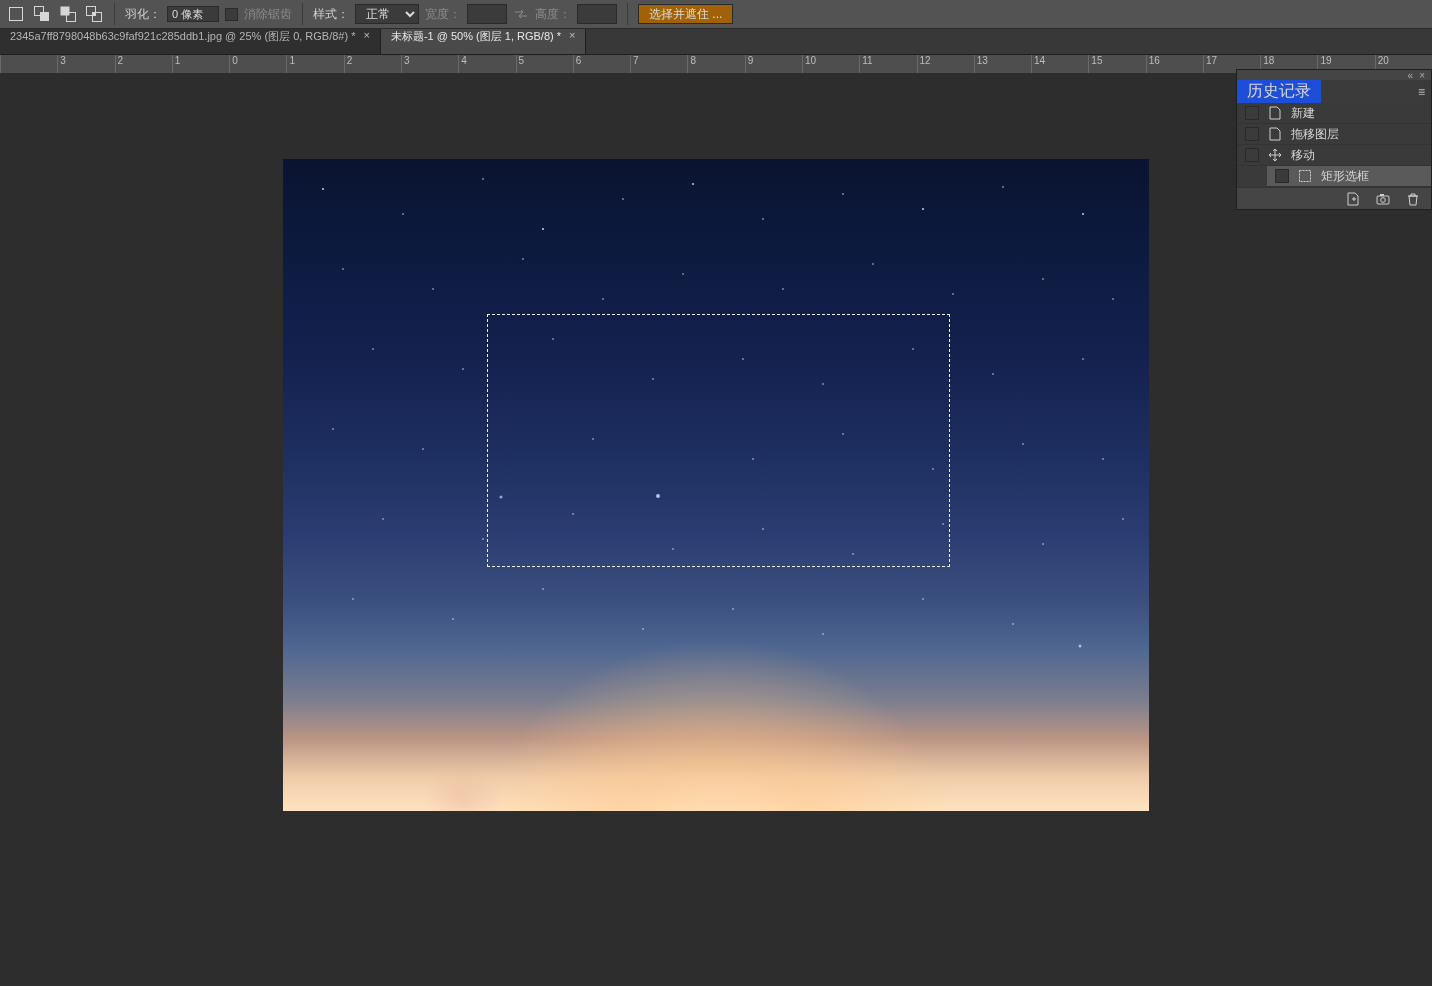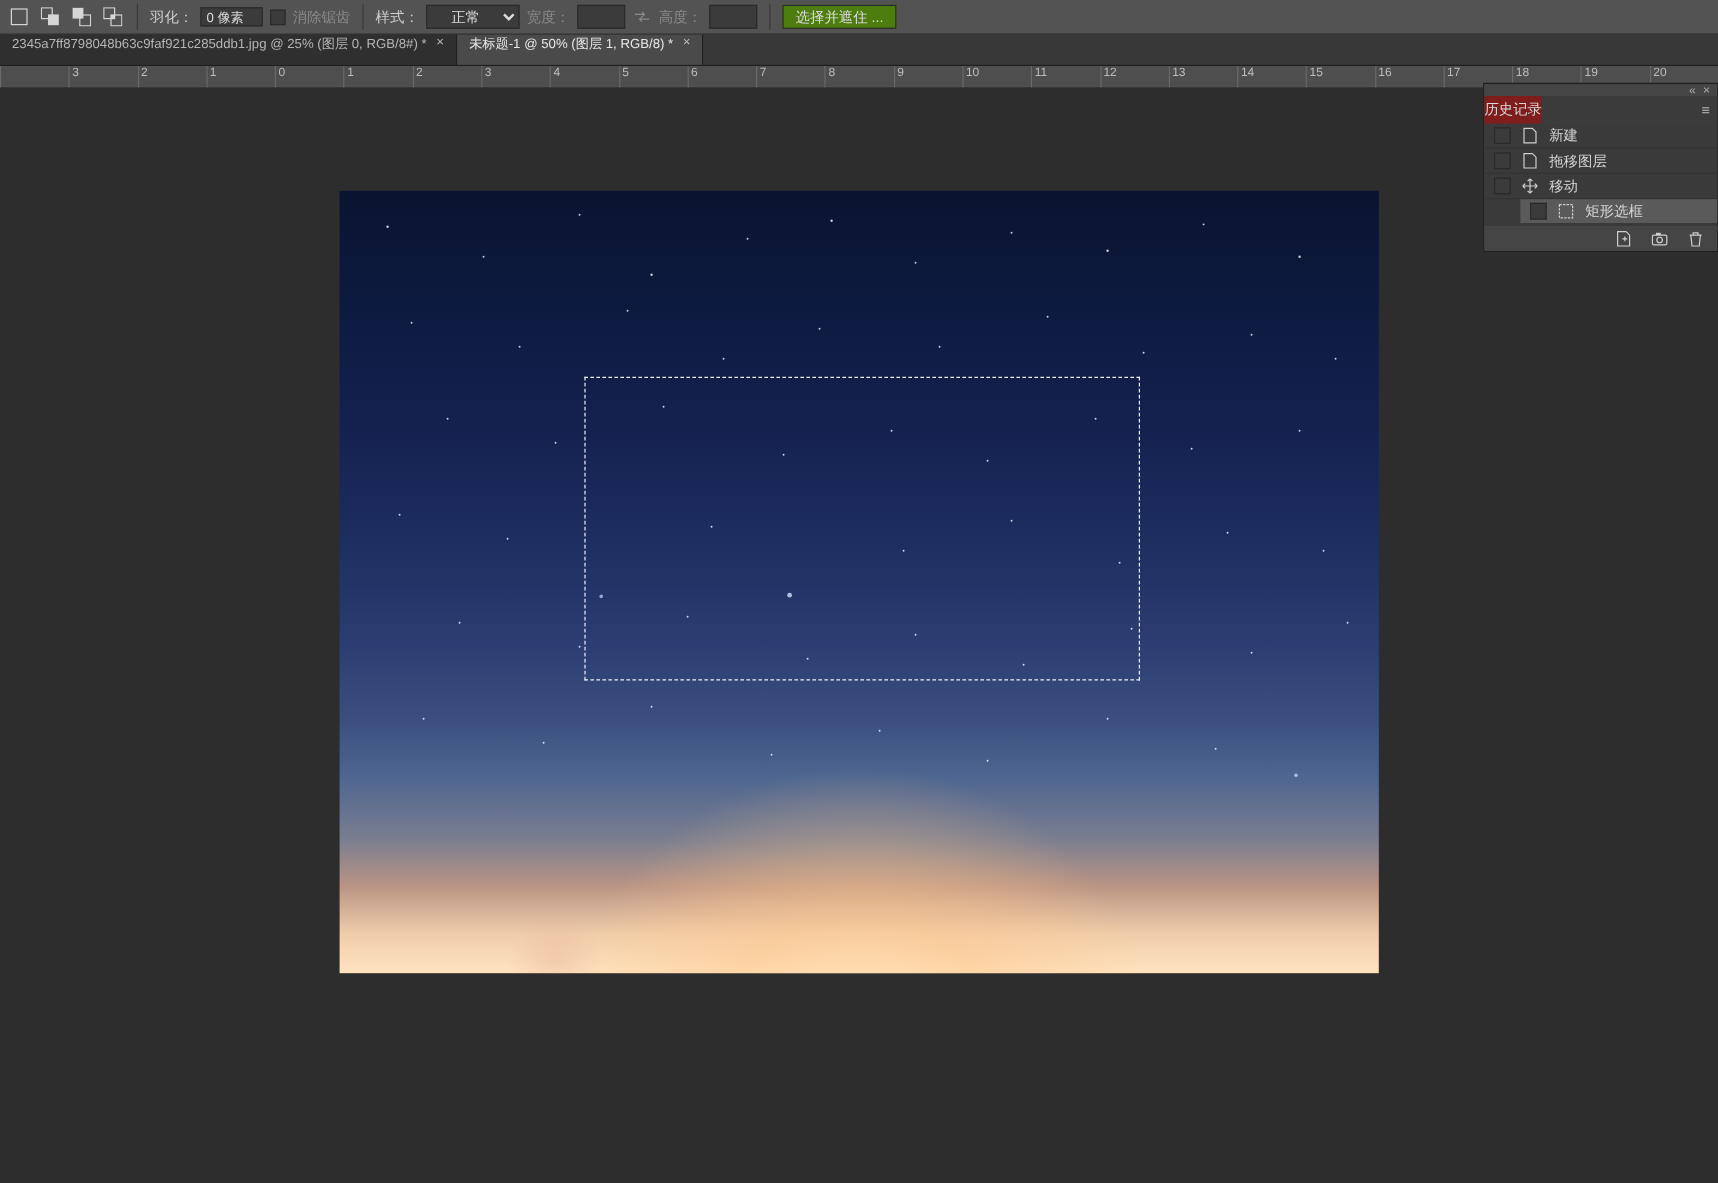--- a/index.html
+++ b/index.html
@@ -6,42 +6,42 @@
 body { background: #2f2f2f; color: #c8c8c8; font-size: 12px; overflow: hidden; }
 .app { width: 1432px; height: 986px; display: flex; flex-direction: column; background: #535353; }
 .toolbar { height: 29px; background: #535353; display: flex; align-items: center; padding: 0 6px; gap: 6px; border-bottom: 1px solid #2a2a2a; }
 .toolbar .sep { width: 1px; height: 22px; background: #3a3a3a; margin: 0 4px; }
 .icon-btn { width: 20px; height: 20px; display: inline-flex; align-items: center; justify-content: center; cursor: pointer; }
 .icon-btn svg { width: 16px; height: 16px; }
 .lbl { color: #cfcfcf; font-size: 12px; }
 .input-feather { width: 52px; height: 16px; background: #3b3b3b; border: 1px solid #2a2a2a; color: #dcdcdc; font-size: 11px; padding: 0 4px; }
 .chk { width: 13px; height: 13px; background: #3b3b3b; border: 1px solid #2a2a2a; display: inline-block; }
 .dim { color: #8a8a8a; }
-.sel { height: 20px; background: #3b3b3b; border: 1px solid #2a2a2a; color: #dcdcdc; font-size: 12px; padding: 0 16px; min-width: 64px; }
+.sel { height: 20px; background: #3b3b3b; border: 1px solid #2a2a2a; color: #dcdcdc; font-size: 12px; padding: 0 6px; min-width: 64px; }
 .num-field { width: 40px; height: 20px; background: #3b3b3b; border: 1px solid #2a2a2a; display: inline-block; }
-.btn { height: 20px; background: #4d7c0f; border: 1px solid #2a2a2a; color: #dcdcdc; padding: 0 10px; display: inline-flex; align-items: center; cursor: pointer; }
+.btn { height: 20px; background: #a16207; border: 1px solid #2a2a2a; color: #dcdcdc; padding: 0 10px; display: inline-flex; align-items: center; cursor: pointer; }
 .tabs { height: 26px; background: #383838; display: flex; align-items: stretch; border-bottom: 1px solid #1f1f1f; padding-left: 0; }
 .tab { display: flex; align-items: flex-start; padding: 0 10px; background: #2f2f2f; color: #b5b5b5; border-right: 1px solid #1f1f1f; gap: 8px; max-width: 400px; font-size: 11px; cursor: pointer; }
 .tab.active { background: #4a4a4a; color: #e8e8e8; }
 .tab .close { color: #bdbdbd; cursor: pointer; }
 .workspace { flex: 1; display: flex; position: relative; }
 .canvas-area { flex: 1; background: #2d2d2d; position: relative; overflow: hidden; }
 .ruler-h { position: absolute; top: 0; left: 0; right: 0; height: 18px; background: #4e4e4e; display: flex; }
 .ruler-tick { flex: 1; border-left: 1px solid #696969; position: relative; color: #bdbdbd; font-size: 10px; padding-left: 2px; }
 .canvas-outer { position: absolute; top: 18px; left: 0; right: 0; bottom: 0; display: flex; align-items: flex-start; justify-content: center; background: #2d2d2d; }
 .sky-canvas { position: relative; margin-top: 86px; width: 866px; height: 652px; background: linear-gradient(to bottom, #0a1430 0%, #0d1a40 15%, #14214f 30%, #1d2e60 45%, #2b3d72 58%, #3b507f 68%, #4e6690 75%, #7b7e8f 83%, #bb9585 89%, #f0cdaa 95%, #ffe3c0 100%); overflow: hidden; }
 .sky-canvas .glow { position:absolute; left:50%; bottom:-80px; transform:translateX(-50%); width:500px; height:260px; background: radial-gradient(circle at 50% 100%, rgba(255,230,190,0.9), rgba(255,200,140,0.5) 35%, rgba(255,180,120,0) 70%); }
 .sky-canvas .bokeh { position:absolute; bottom:-30px; left:140px; width:80px; height:80px; border-radius:50%; background: radial-gradient(circle, rgba(230,170,150,0.35), rgba(230,170,150,0) 70%); }
 .stars { position:absolute; inset:0; }
 .selection { position: absolute; left: 204px; top: 155px; width: 463px; height: 253px; border: 1px dashed #f1f1f1; }
 .panels { position: absolute; top: 14px; right: 0; width: 196px; background: #454545; border: 1px solid #1f1f1f; }
 .panel-top { height: 10px; background: #454545; display: flex; justify-content: flex-end; gap: 6px; padding-right: 6px; align-items: center; }
 .panel-top span { color: #adadad; font-size: 10px; cursor: pointer; }
 .panel-tabs { height: 23px; display:flex; align-items:center; background:#3b3b3b; }
-.panel-tab { padding: 0 0; height: 100%; display:flex; align-items:center; background:#7f1d1d; color:#d8d8d8; font-size:12px; }
+.panel-tab { padding: 0 10px; height: 100%; display:flex; align-items:center; background:#1d4ed8; color:#d8d8d8; font-size:16px; }
 .panel-menu { margin-left:auto; margin-right:6px; color:#bdbdbd; cursor:pointer; }
 .history-list { background:#3a3a3a; }
 .h-row { height: 21px; display:flex; align-items:center; gap:8px; padding-left:8px; color:#d6d6d6; cursor:pointer; border-bottom:1px solid #333333;}
 .h-row.active { background:#5a5a5a;margin-left:30px; }
 .h-slot { width:14px; height:14px; border:1px solid #2a2a2a; background:#3b3b3b; }
 .h-icon { width:16px; display:flex; align-items:center; justify-content:center; }
 .panel-foot { height:22px; display:flex; justify-content:flex-end; align-items:center; gap:10px; padding-right:8px; background:#454545; border-top:1px solid #333; }
 .panel-foot svg { width:14px; height:14px; fill:#cfcfcf; }
 .swap-icon { display:inline-flex; width:16px; height:16px; align-items:center; justify-content:center; }
 </style>

